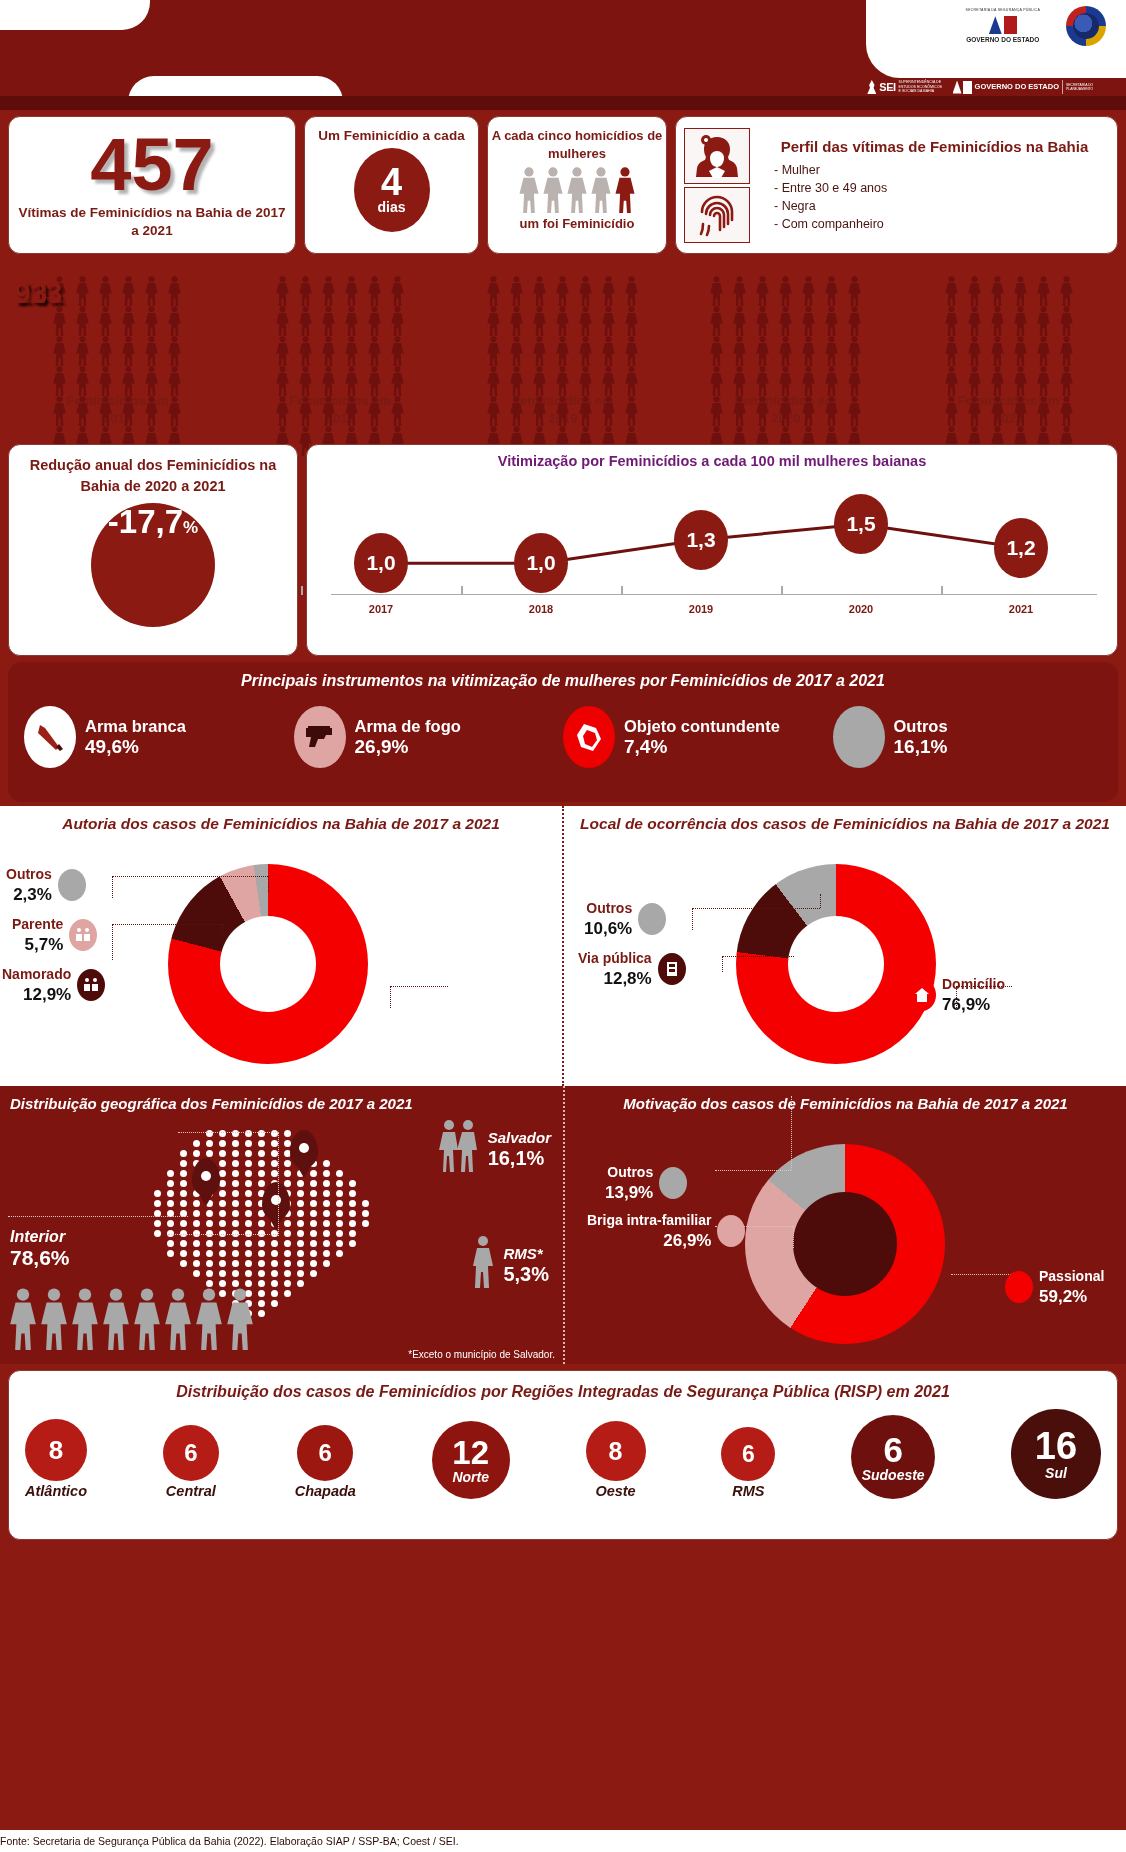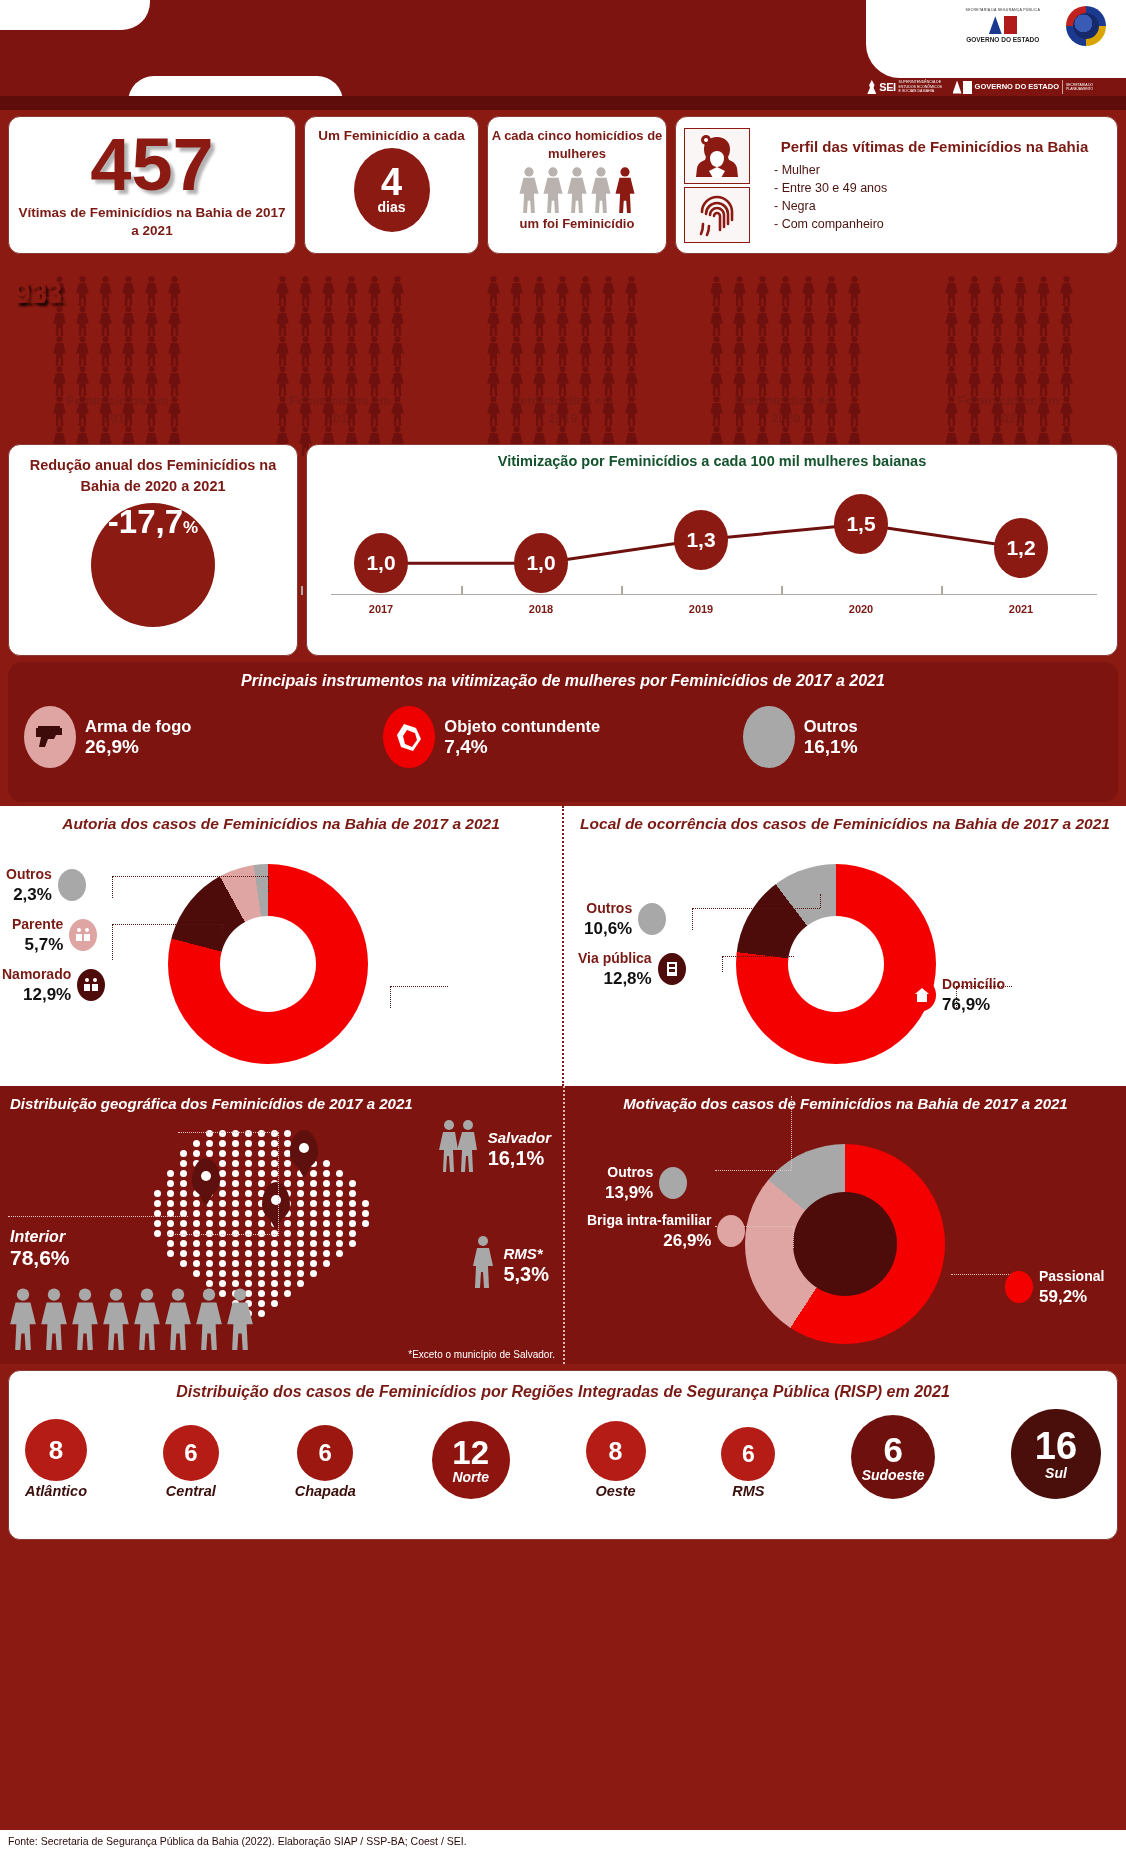--- a/index.html
+++ b/index.html
@@ -87,21 +87,21 @@
 
   
   .midrow { position:absolute; left:8px; top:444px; width:1110px; height:212px; display:flex; gap:8px; }
   .cred { width:290px; display:flex; flex-direction:column; align-items:center; padding-top:10px; }
   .cred .ttl { font-size:14.5px; font-weight:bold; color:#7a1a14; text-align:center; line-height:1.45; }
   .redcircle { margin-top:6px; width:124px; height:124px; border-radius:50%; background:#8b1a12;
                display:flex; align-items:baseline; justify-content:center; }
   .redcircle .v { font-size:33px; font-weight:bold; color:#fff; }
   .redcircle .p { font-size:17px; font-weight:bold; color:#fff; }
   .cline { flex:1; padding:8px 14px 6px; position:relative; }
-  .cline .ttl { font-size:14.5px; font-weight:bold; color:#14532d; text-align:center; }
+  .cline .ttl { font-size:14.5px; font-weight:bold; color:#701a75; text-align:center; }
   .plot { position:relative; height:142px; margin-top:4px; }
   .node { position:absolute; width:54px; height:60px; border-radius:50%; background:#8b1a12;
           display:flex; align-items:center; justify-content:center; color:#fff;
           font-size:21px; font-weight:bold; z-index:3; }
   .axis { position:absolute; left:10px; right:6px; bottom:20px; height:1.5px; background:#b0a8a5; }
   .tick { position:absolute; bottom:20px; width:1.5px; height:9px; background:#b0a8a5; }
   .xlab { position:absolute; bottom:0px; font-size:11px; font-weight:bold; color:#7a1a14; transform:translateX(-50%); }
 
   
   .instr { position:absolute; left:8px; top:662px; width:1110px; height:140px; background:#7e1410;
@@ -157,21 +157,21 @@
   .risp .ttl { font-size:16px; font-weight:bold; font-style:italic; color:#7a1a14; text-align:center; line-height:1.4; }
   .rispRow { display:flex; align-items:flex-end; justify-content:space-between; margin-top:6px; padding:0 4px; }
   .rb { display:flex; flex-direction:column; align-items:center; }
   .rb .cir { border-radius:50%; display:flex; align-items:center; justify-content:center; color:#fff; font-weight:bold; }
   .rb .nm { font-size:14.5px; font-weight:bold; font-style:italic; color:#3a0f0c; margin-top:2px; }
   .rb.inside .cir { flex-direction:column; }
   .rb.inside .inm { font-size:14px; font-style:italic; color:#fff; font-weight:bold; }
 
   
   .src { position:absolute; left:0; bottom:0; width:1126px; height:22px; background:#fff;
-         display:flex; align-items:center; padding-left:8px; }
+         display:flex; align-items:center; }
   .src span { font-size:10.5px; color:#2b0a08; }
 </style>
 </head>
 <body>
 
 <div class="page">
 
   <div class="header">
     <div class="hdr-left-notch"></div>
     <div class="hdr-white-right"></div>
@@ -1121,20 +1121,32 @@
           <div class="tick" style="left: 620px;"></div>
           <div class="xlab" style="left: 700px;">2021</div>
         </div>
     </div>
   </div>
 
   <div class="instr">
     <div class="ttl">Principais instrumentos na vitimização de mulheres por Feminicídios de 2017 a 2021</div>
     <div class="row">
 
+      <div class="ins">
+        <span class="ico" style="background:#fff">
+          <svg width="34" height="34" viewBox="0 0 34 34">
+            <path d="M7 5l5 3 14 19-3 3L5 13z" fill="#9c2018"></path>
+            <path d="M23 27l3-3 4 5-3 2z" fill="#4d0c0a"></path>
+          </svg>
+        </span>
+        <span class="tx">
+          <span class="n">Arma branca</span><br>
+          <span class="v">49,6%</span>
+        </span>
+      </div>
 
       <div class="ins">
         <span class="ico" style="background:#dfa5a2">
           <svg width="34" height="26" viewBox="0 0 34 26">
             <path d="M3 4h26v7h-6l-2 4h-6l-3 8h-6l2-10H3z" fill="#3d0c0a"></path>
             <rect x="5" y="2" width="22" height="3" fill="#3d0c0a"></rect>
           </svg>
         </span>
         <span class="tx">
           <span class="n">Arma de fogo</span><br>

